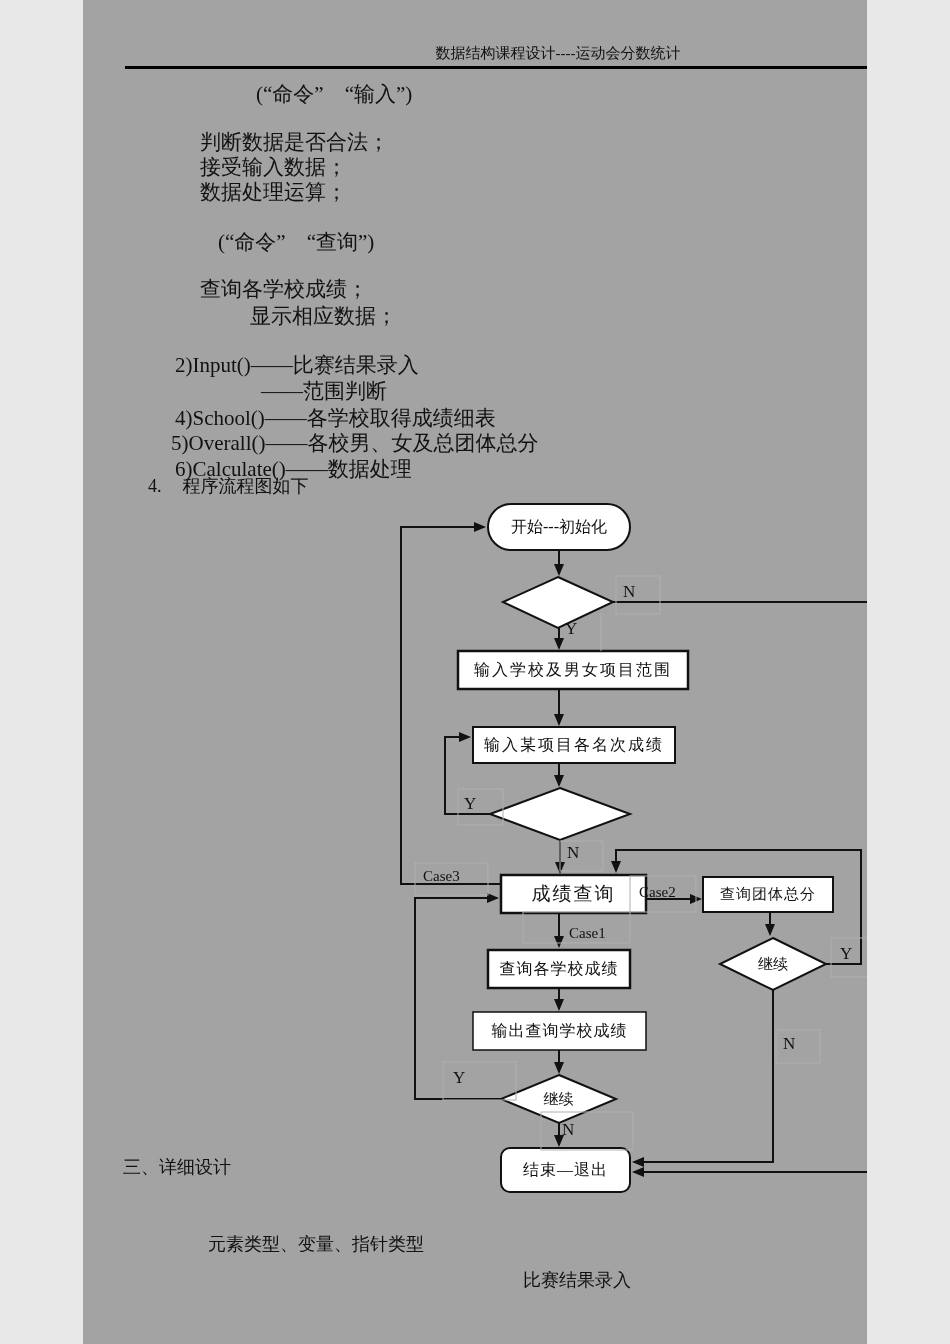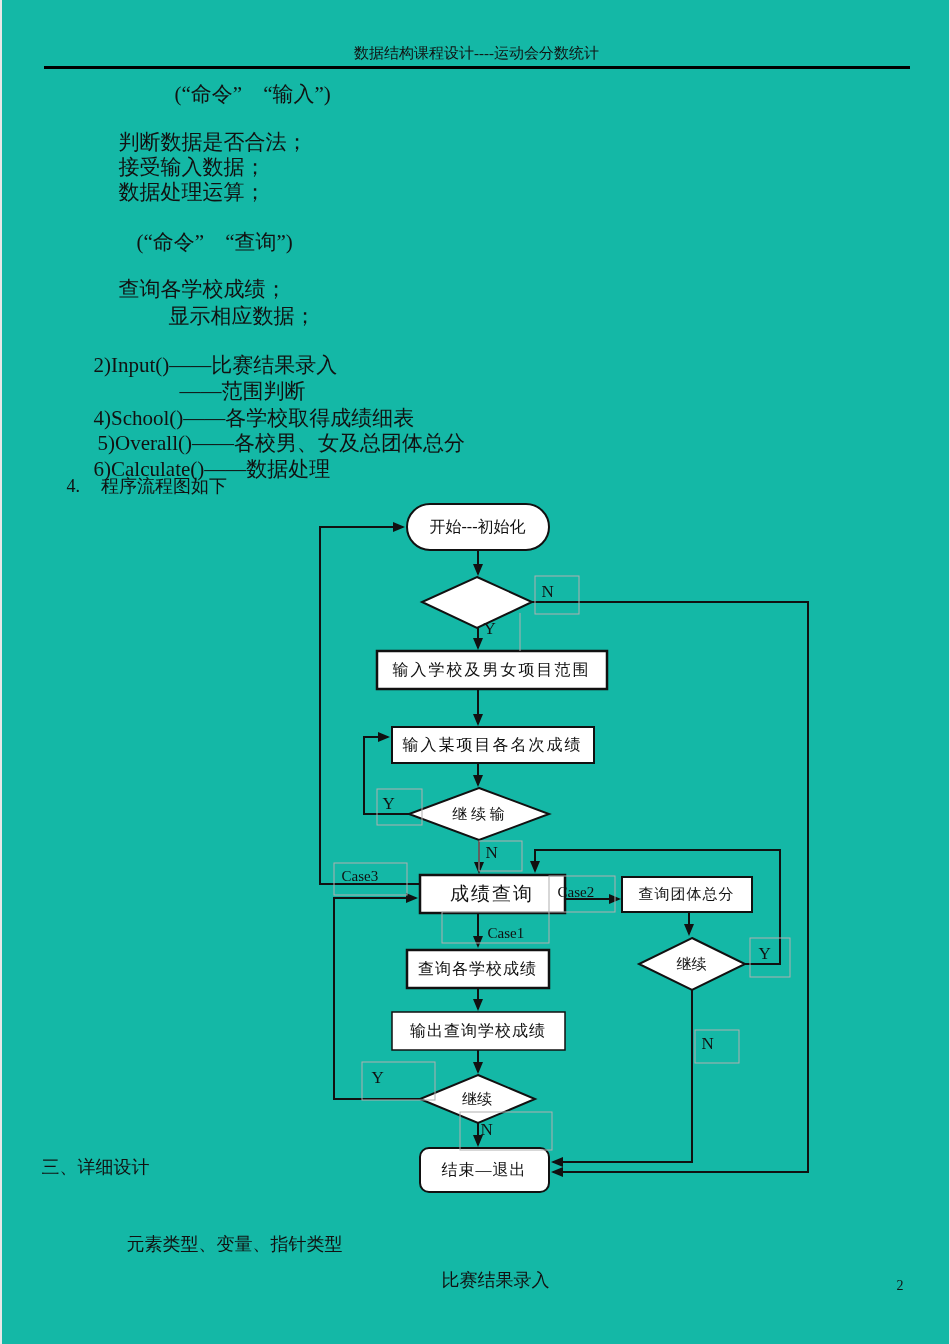--- a/index.html
+++ b/index.html
@@ -1,17 +1,17 @@
 <!DOCTYPE html>
 <html><head>
 <meta charset="utf-8">
 <style>
   html,body { margin:0; padding:0; background:#e8e8e8; }
   .page {
-    position:relative; width:947px; height:1344px; background:#14b8a6;
+    position:relative; width:784px; height:1344px; background:#a3a3a3;
     font-family:"Liberation Serif","DejaVu Serif",serif; color:#111;
     margin:0 auto; overflow:hidden;
   }
   .header-title { position:absolute; top:44px; left:0; width:950px; text-align:center; font-size:15px; }
   .header-rule { position:absolute; top:66px; left:42px; width:866px; height:3px; background:#000; }
   .bl { position:absolute; font-size:21px; white-space:pre; }
   .flow-heading { position:absolute; left:65px; top:474px; font-size:18px; }
   .flow-heading .num { margin-right:21px; }
   .node-label { position:absolute; display:flex; align-items:center; justify-content:center; text-align:right; line-height:1.1; }
   .edge-label { position:absolute; font-size:17px; }
@@ -31,21 +31,21 @@
   <div class="bl" style="left:173px; top:80px;">(“命令”　“输入”)</div>
   <div class="bl" style="left:117px; top:128px;">判断数据是否合法；</div>
   <div class="bl" style="left:117px; top:153px;">接受输入数据；</div>
   <div class="bl" style="left:117px; top:178px;">数据处理运算；</div>
   <div class="bl" style="left:135px; top:228px;">(“命令”　“查询”)</div>
   <div class="bl" style="left:117px; top:275px;">查询各学校成绩；</div>
   <div class="bl" style="left:167px; top:302px;">显示相应数据；</div>
   <div class="bl" style="left:92px;  top:351px;">2)Input()——比赛结果录入</div>
   <div class="bl" style="left:178px; top:377px;">——范围判断</div>
   <div class="bl" style="left:92px;  top:404px;">4)School()——各学校取得成绩细表</div>
-  <div class="bl" style="left:96px;  top:429px;">5)Overall()——各校男、女及总团体总分</div>
+  <div class="bl" style="left:88px;  top:429px;">5)Overall()——各校男、女及总团体总分</div>
   <div class="bl" style="left:92px;  top:455px;">6)Calculate()——数据处理</div>
 
   <div class="flow-heading">
     <span class="num">4.</span><span>程序流程图如下</span>
   </div>
 
   <svg class="flow" width="950" height="1344" viewBox="0 0 950 1344">
     <defs>
       <marker id="arr" markerUnits="userSpaceOnUse" markerWidth="12" markerHeight="10" refX="10" refY="5" orient="auto">
         <path d="M0,0 L12,5 L0,10 z" fill="#111"></path>
@@ -98,21 +98,20 @@
       <rect x="748" y="938" width="40" height="39"></rect>
       <rect x="693" y="1030" width="44" height="33"></rect>
       <rect x="360" y="1062" width="73" height="38"></rect>
       <rect x="458" y="1112" width="92" height="38"></rect>
     </g>
   </svg>
 
   <div class="node-label" style="left:405px; top:504px; width:142px; height:46px; font-size:16px;">开始---初始化</div>
   <div class="node-label" style="left:375px; top:651px; width:230px; height:38px; font-size:16px; letter-spacing:2px;">输入学校及男女项目范围</div>
   <div class="node-label" style="left:390px; top:727px; width:202px; height:36px; font-size:16px; letter-spacing:2px;">输入某项目各名次成绩</div>
-  <div class="node-label" style="left:407px; top:788px; width:140px; height:52px; font-size:15px;">继 续 输</div>
   <div class="node-label" style="left:418px; top:875px; width:145px; height:38px; font-size:19px; letter-spacing:2px;">成绩查询</div>
   <div class="node-label" style="left:620px; top:877px; width:130px; height:35px; font-size:15px; letter-spacing:1px;">查询团体总分</div>
   <div class="node-label" style="left:637px; top:938px; width:106px; height:52px; font-size:15px;">继续</div>
   <div class="node-label" style="left:390px; top:1012px; width:173px; height:38px; font-size:16px; letter-spacing:1px;">输出查询学校成绩</div>
   <div class="node-label" style="left:405px; top:950px; width:142px; height:38px; font-size:16px; letter-spacing:1px;">查询各学校成绩</div>
   <div class="node-label" style="left:418px; top:1075px; width:115px; height:48px; font-size:15px;">继续</div>
   <div class="node-label" style="left:418px; top:1148px; width:129px; height:44px; font-size:16px; letter-spacing:1px;">结束—退出</div>
 
   <div class="edge-label" style="left:540px; top:582px;">N</div>
   <div class="edge-label" style="left:482px; top:619px;">Y</div>

